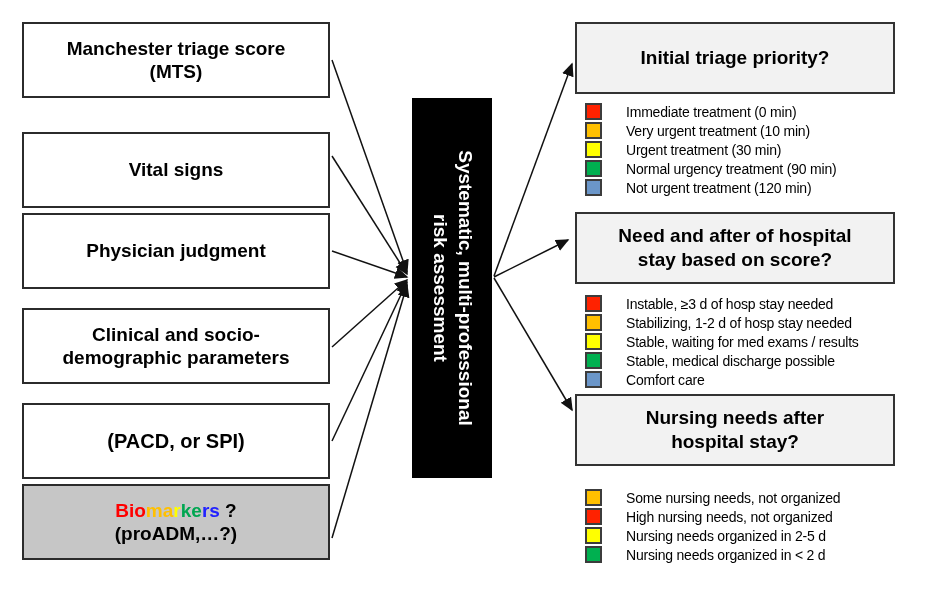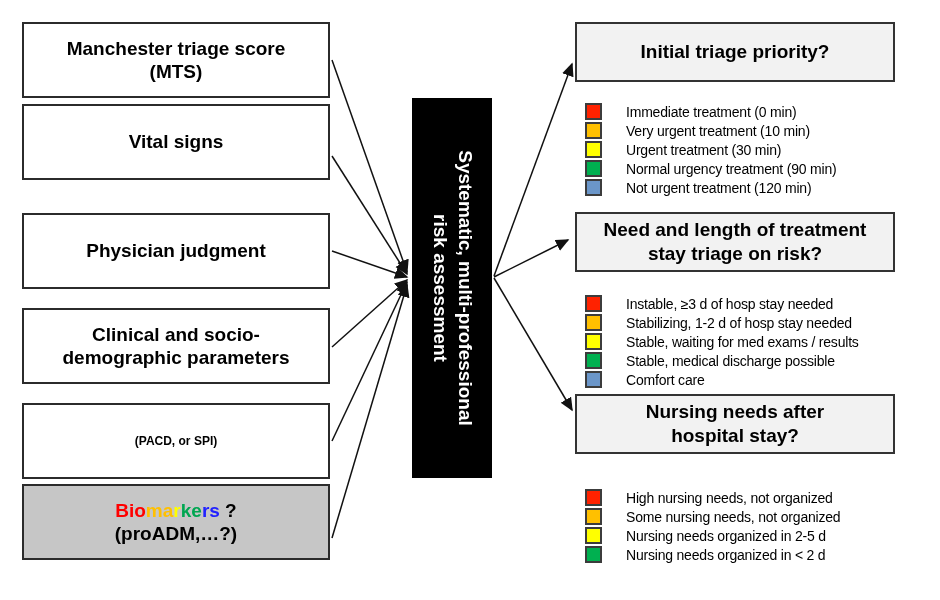--- a/index.html
+++ b/index.html
@@ -3,22 +3,22 @@
 <meta charset="utf-8">
 <style>
   html,body{margin:0;padding:0;}
   body{width:940px;height:600px;position:relative;background:#ffffff;
        font-family:"Liberation Sans",sans-serif;color:#000;overflow:hidden;}
   #arrow-layer{position:absolute;left:0;top:0;width:940px;height:600px;}
   .box{position:absolute;box-sizing:border-box;display:flex;flex-direction:column;
        align-items:center;justify-content:center;text-align:center;}
   .inbox{left:22px;width:308px;height:76px;background:#ffffff;border:2px solid #2b2b2b;
          font-weight:bold;font-size:19px;line-height:1.22;text-align:center;}
-  .inbox .sub{font-size:12px;}
-  .outbox{left:575px;width:320px;height:60px;background:#f2f2f2;border:2px solid #333333;
+  .inbox .sub{font-size:20px;}
+  .outbox{left:575px;width:320px;height:72px;background:#f2f2f2;border:2px solid #333333;
           font-weight:bold;font-size:19px;line-height:1.25;}
   .centerbox{position:absolute;left:412px;top:98px;width:80px;height:380px;background:#000000;}
   .centertext{position:absolute;top:50%;left:50%;width:380px;
               transform:translate(-50%,-50%) rotate(90deg);
               color:#ffffff;font-weight:bold;font-size:19px;line-height:1.3;text-align:center;}
   .legend{position:absolute;left:585px;width:330px;}
   .leg{display:flex;align-items:center;height:19px;}
   .sw{width:13px;height:13px;border:2px solid #3c3c3c;margin-right:24px;flex:none;}
   .leg-label{font-size:14px;letter-spacing:-0.2px;white-space:nowrap;}
 </style>
@@ -41,21 +41,21 @@
     <line x1="494" y1="276" x2="572" y2="64" marker-end="url(#ah)"></line>
     <line x1="494" y1="277" x2="568" y2="240" marker-end="url(#ah)"></line>
     <line x1="494" y1="278" x2="572" y2="410" marker-end="url(#ah)"></line>
   </g>
 </svg>
 
 <div class="box inbox" style="top:22px">
   <div>Manchester triage score</div>
   <div>(MTS)</div>
 </div>
-<div class="box inbox" style="top:104px">
+<div class="box inbox" style="top:132px">
   <div>Vital signs</div>
 </div>
 <div class="box inbox" style="top:213px">
   <div>Physician judgment</div>
 </div>
 <div class="box inbox" style="top:308px">
   <div>Clinical and socio-</div>
   <div>demographic parameters</div>
 </div>
 <div class="box inbox" style="top:403px">
@@ -93,22 +93,22 @@
     <span class="sw" style="background-color: rgb(0, 176, 80);"></span>
     <span class="leg-label">Normal urgency treatment (90 min)</span>
   </div>
   <div class="leg">
     <span class="sw" style="background-color: rgb(107, 150, 201);"></span>
     <span class="leg-label">Not urgent treatment (120 min)</span>
   </div>
 </div>
 
 <div class="box outbox" style="top:212px">
-  <div>Need and length of treatment</div>
-  <div>stay triage on risk?</div>
+  <div>Need and after of hospital</div>
+  <div>stay based on score?</div>
 </div>
 <div class="legend" style="top:294px">
   <div class="leg">
     <span class="sw" style="background-color: rgb(255, 34, 0);"></span>
     <span class="leg-label">Instable, ≥3 d of hosp stay needed</span>
   </div>
   <div class="leg">
     <span class="sw" style="background-color: rgb(255, 192, 0);"></span>
     <span class="leg-label">Stabilizing, 1-2 d of hosp stay needed</span>
   </div>
@@ -125,26 +125,26 @@
     <span class="leg-label">Comfort care</span>
   </div>
 </div>
 
 <div class="box outbox" style="top:394px">
   <div>Nursing needs after</div>
   <div>hospital stay?</div>
 </div>
 <div class="legend" style="top:488px">
   <div class="leg">
+    <span class="sw" style="background-color: rgb(255, 192, 0);"></span>
+    <span class="leg-label">Some nursing needs, not organized</span>
+  </div>
+  <div class="leg">
     <span class="sw" style="background-color: rgb(255, 34, 0);"></span>
     <span class="leg-label">High nursing needs, not organized</span>
-  </div>
-  <div class="leg">
-    <span class="sw" style="background-color: rgb(255, 192, 0);"></span>
-    <span class="leg-label">Some nursing needs, not organized</span>
   </div>
   <div class="leg">
     <span class="sw" style="background-color: rgb(255, 255, 0);"></span>
     <span class="leg-label">Nursing needs organized in 2-5 d</span>
   </div>
   <div class="leg">
     <span class="sw" style="background-color: rgb(0, 176, 80);"></span>
     <span class="leg-label">Nursing needs organized in &lt; 2 d</span>
   </div>
 </div>

